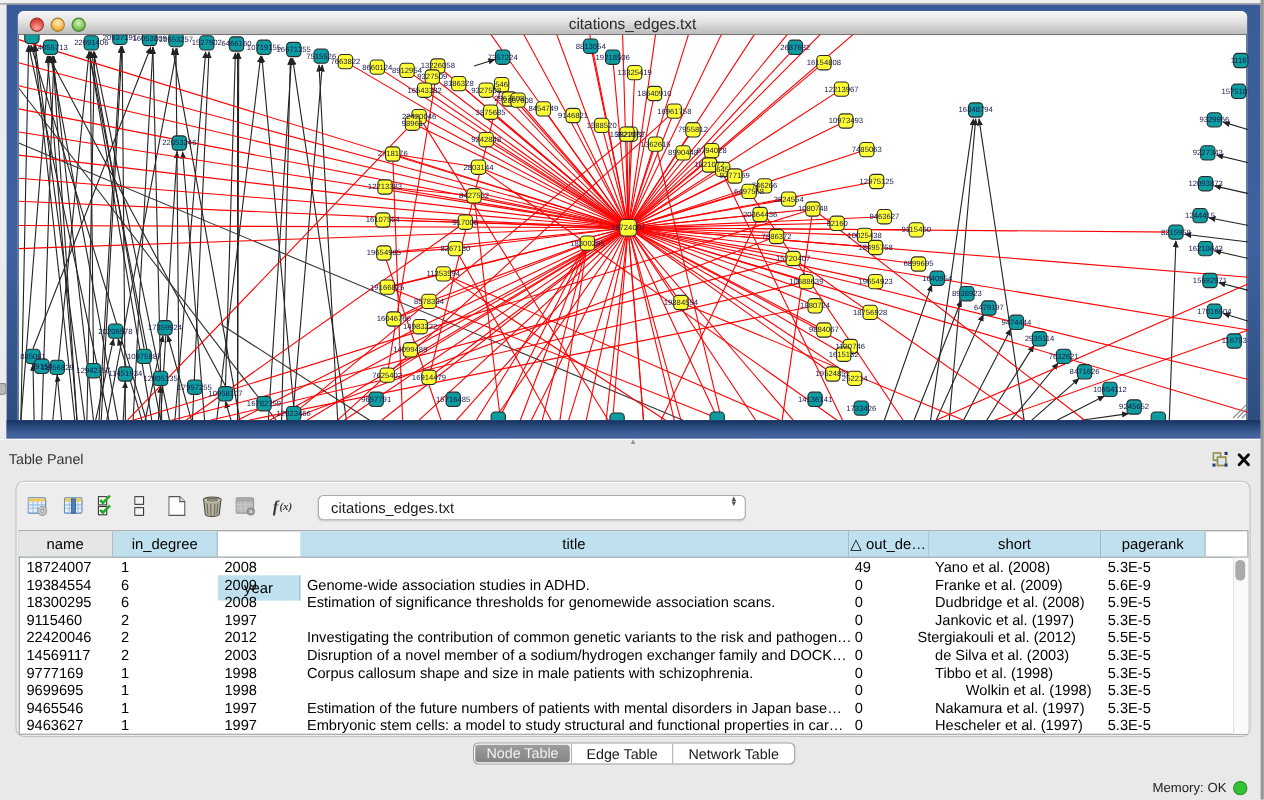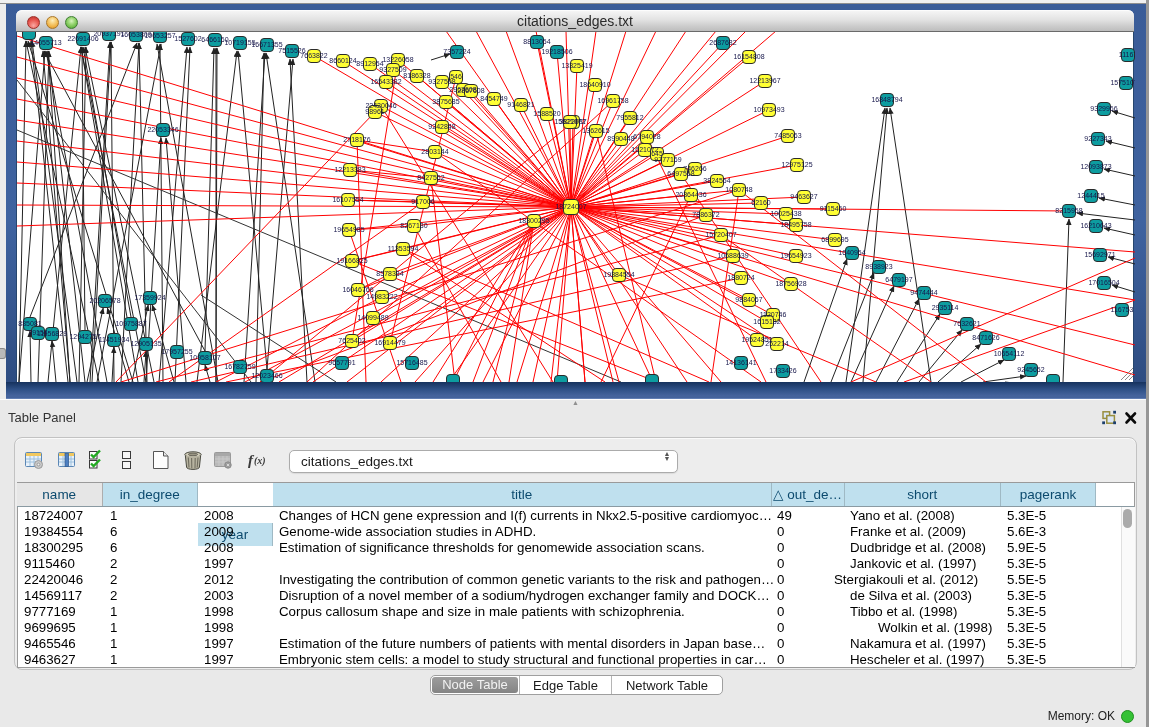--- a/index.html
+++ b/index.html
@@ -36,21 +36,21 @@
  border:1px solid #c2c2c2;border-radius:8px;box-shadow:inset 0 1px 0 #fafafa;box-sizing:border-box;}
 
 .ic{position:absolute;top:451px;}
 #combo{left:289px;top:450px;width:389px;height:23px;background:#ffffff;border:1px solid #ababab;
  border-radius:5px;box-sizing:border-box;box-shadow:0 1px 1px rgba(0,0,0,0.08);}
 #combotext{left:301px;top:454px;font-size:13.5px;color:#1a1a1a;}
 #stepper{left:661px;top:452px;font-size:7px;color:#555;line-height:4.5px;letter-spacing:0;text-align:center;width:12px;}
 
 #tablewrap{left:17px;top:482px;width:1118px;height:186px;background:#ffffff;border:1px solid #9a9a9a;box-sizing:border-box;}
 .th{position:absolute;top:483px;height:23px;background:#bfe0ee;border-right:1px solid #9fb9c4;
- font-size:13.5px;color:#0c4a6e;text-align:center;line-height:23px;box-sizing:border-box;}
+ font-size:13.5px;color:#000000;text-align:center;line-height:23px;box-sizing:border-box;}
 #th-name{background:#e6e6e6;border-right:1px solid #adadad;}
 #thline{left:17px;top:506px;width:1117px;height:1px;background:#8a9aa2;}
 .tr{position:absolute;left:18px;width:1104px;height:16px;font-size:13.3px;color:#000;white-space:nowrap;}
 .tc{position:absolute;top:0px;line-height:16px;}
 
 #sbtrack{left:1121px;top:507px;width:13px;height:160px;background:#fafafa;border-left:1px solid #e0e0e0;}
 #sbthumb{left:1123px;top:509px;width:9px;height:19px;background:#ababab;border-radius:5px;}
 
 #seg{left:430px;top:675px;width:293px;height:20px;background:#ffffff;border:1px solid #9f9f9f;
  border-radius:5px;box-sizing:border-box;font-size:13px;line-height:18px;text-align:center;color:#1a1a1a;}
@@ -662,33 +662,32 @@
 <div class="abs th" style="left:198px;width:75px;margin-top:40px;">year</div>
 <div class="abs th" style="left:273px;width:498.5px;">title</div>
 <div class="abs th" style="left:771.5px;width:73.0px;">△ out_de…</div>
 <div class="abs th" style="left:844.5px;width:156.5px;">short</div>
 <div class="abs th" style="left:1001px;width:95px;">pagerank</div>
 <div class="abs" id="thline"></div>
 <div class="tr" style="top:507.5px;">
     <span class="tc" style="left:6px;">18724007</span>
     <span class="tc" style="left:92px;">1</span>
     <span class="tc" style="left:186px;">2008</span>
-    <span class="tc" style="left:261px;">Changes of HCN gene expression and I(f) currents in Nkx2.5-positive cardiomyoc…</span>
     <span class="tc" style="left:759px;">49</span>
     <span class="tc" style="left:832px;">Yano et al. (2008)</span>
     <span class="tc" style="left:989px;">5.3E-5</span>
   </div>
 <div class="tr" style="top:523.5px;">
     <span class="tc" style="left:6px;">19384554</span>
     <span class="tc" style="left:92px;">6</span>
     <span class="tc" style="left:186px;">2009</span>
     <span class="tc" style="left:261px;">Genome-wide association studies in ADHD.</span>
     <span class="tc" style="left:759px;">0</span>
     <span class="tc" style="left:832px;">Franke et al. (2009)</span>
-    <span class="tc" style="left:989px;">5.6E-3</span>
+    <span class="tc" style="left:989px;">5.6E-9</span>
   </div>
 <div class="tr" style="top:539.5px;">
     <span class="tc" style="left:6px;">18300295</span>
     <span class="tc" style="left:92px;">6</span>
     <span class="tc" style="left:186px;">2008</span>
     <span class="tc" style="left:261px;">Estimation of significance thresholds for genomewide association scans.</span>
     <span class="tc" style="left:759px;">0</span>
     <span class="tc" style="left:832px;">Dudbridge et al. (2008)</span>
     <span class="tc" style="left:989px;">5.9E-5</span>
   </div>

